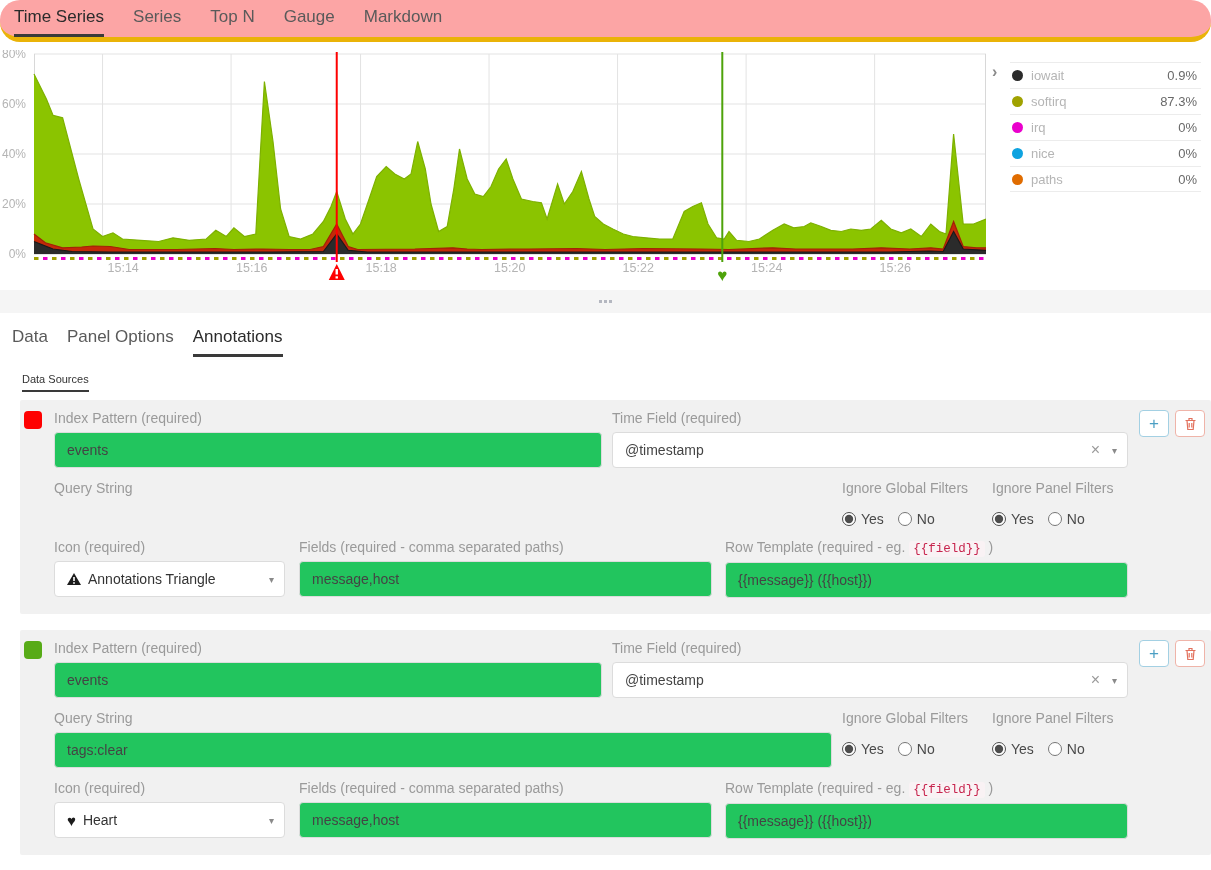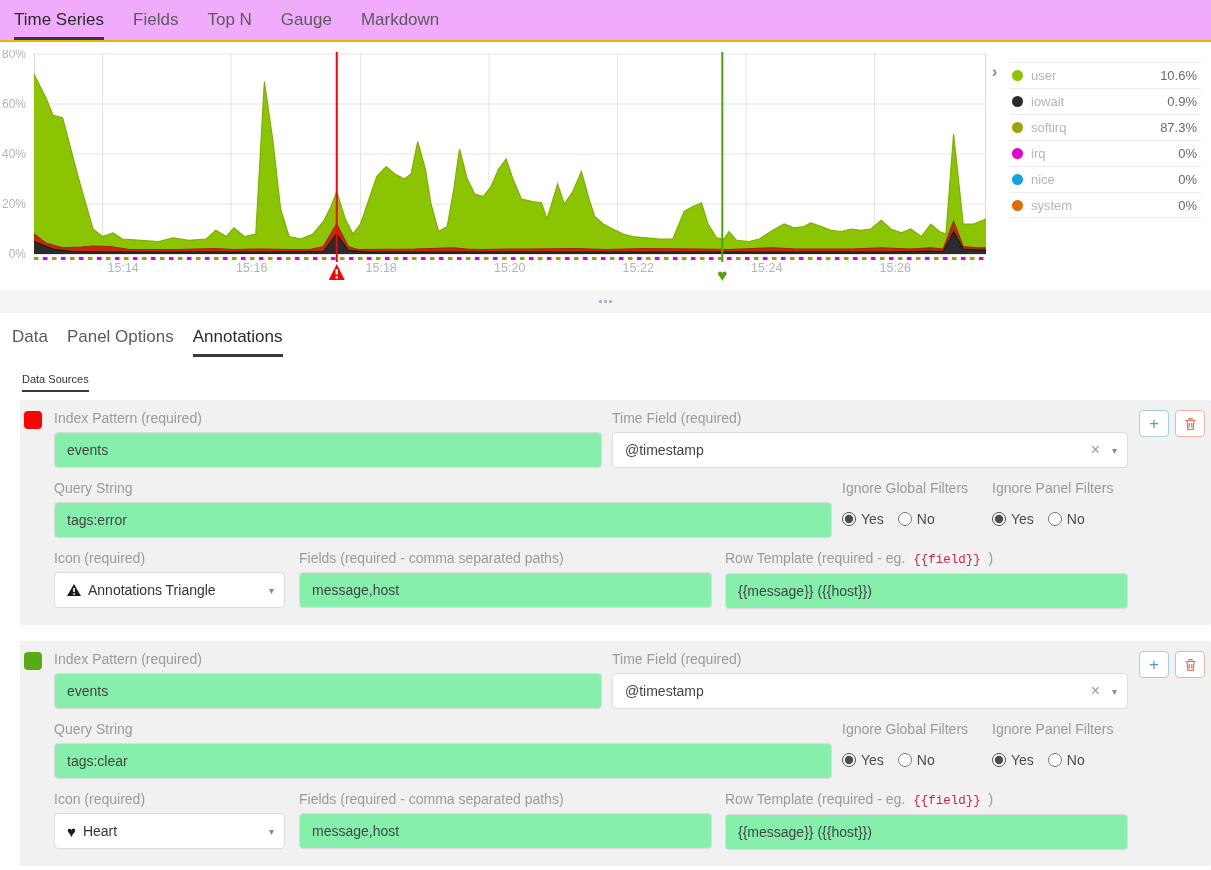--- a/index.html
+++ b/index.html
@@ -4,21 +4,21 @@
 <style>
   * { margin:0; padding:0; box-sizing:border-box; }
   body {
     width:1211px; height:870px; background:#fff; overflow:hidden;
     font-family:"Liberation Sans", sans-serif; color:#555;
   }
   svg { font-family:"Liberation Sans", sans-serif; }
 
   
   .nav-tabs { display:flex; align-items:flex-end; padding:10px 0 0 14px; height:42px;
-              border-bottom:2px solid #eab308; background:#f0abfc; }
+              border-bottom:5px solid #eab308; background:#fca5a5;border-radius:20px; }
   .nav-tab { font-size:17px; color:#5a5a5a; margin-right:29px; padding-bottom:7px;
              border-bottom:3px solid transparent; cursor:pointer; }
   .nav-tab.active { color:#2b2b2b; border-bottom-color:#3a3a3a; }
 
   
   .chart-section { display:flex; padding-top:8px; background:#fff; }
   .chart-svg-wrap { width:986px; }
   .legend { width:225px; position:relative; padding:12px 10px 0 24px; }
   .legend-toggle { position:absolute; left:6px; top:14px; font-size:16px; color:#8a8a8a;
                    cursor:pointer; line-height:1; font-weight:bold; }
@@ -44,21 +44,21 @@
 
   
   .cards { padding:8px 0 0 20px; background:#fff; }
   .card { background:#f1f1f1; border-radius:2px; padding:10px 6px 16px 2px; margin-bottom:16px; }
   .frow { display:flex; align-items:flex-start; }
   .frow + .frow { margin-top:12px; }
   .indent { padding-left:32px; }
   .swatch { width:18px; height:18px; border-radius:4px; margin:1px 12px 0 2px; flex:none; cursor:pointer; }
   .fcol { display:flex; flex-direction:column; }
   .flabel { font-size:14px; color:#9a9a9a; margin-bottom:6px; white-space:nowrap; }
-  .tinput { height:36px; border:1px solid #dcdcdc; border-radius:4px; background:#86efac;
+  .tinput { height:36px; border:1px solid #dcdcdc; border-radius:4px; background:#22c55e;
             font-family:"Liberation Sans",sans-serif; font-size:14px; color:#444; padding:0 12px; outline:none; }
   .code { font-family:"Liberation Mono",monospace; font-size:12.5px; color:#c7254e;
           background:#f9f2f4; border-radius:3px; padding:1px 4px; }
   .combo { display:flex; align-items:center; height:36px; border:1px solid #dcdcdc; border-radius:4px;
            background:#fff; font-size:14px; color:#444; padding:0 10px 0 12px; cursor:pointer; }
   .combo .val { flex:1; }
   .combo .clear { color:#9a9a9a; font-size:16px; margin-right:12px; cursor:pointer; }
   .caret { color:#8a8a8a; font-size:10px; }
   .iconsel { display:flex; align-items:center; gap:7px; height:36px; border:1px solid #dcdcdc;
              border-radius:4px; background:#fff; font-size:14px; color:#333; padding:0 10px 0 12px; cursor:pointer; }
@@ -72,21 +72,21 @@
              display:flex; align-items:center; justify-content:center; cursor:pointer; }
   .radios { margin-top:9px; display:flex; align-items:center; gap:14px; font-size:14px; color:#4a4a4a; }
   .radios label { display:flex; align-items:center; gap:5px; cursor:pointer; }
   input[type=radio] { width:14px; height:14px; accent-color:#4d4d4d; margin:0; }
 </style>
 </head>
 <body>
 
 <div class="nav-tabs">
   <span class="nav-tab active">Time Series</span>
-  <span class="nav-tab">Fields</span>
+  <span class="nav-tab">Series</span>
   <span class="nav-tab">Top N</span>
   <span class="nav-tab">Gauge</span>
   <span class="nav-tab">Markdown</span>
 </div>
 
 <div class="chart-section">
   <div class="chart-svg-wrap">
     <svg id="chart-svg" width="986" height="236" viewBox="-34 0 986 236">
         <line x1="0" y1="204" x2="952" y2="204" stroke="#c9c9c9" stroke-width="1"></line>
         <text x="-8" y="208" text-anchor="end" fill="#b4b4b4" font-size="12px">0%</text>
@@ -230,25 +230,20 @@
         <path d="M294.736,230 L310.736,230 L302.736,214 Z" fill="#fe0000"></path>
         <rect x="301.536" y="219" width="2.4" height="5.5" fill="#fff"></rect>
         <rect x="301.536" y="226.3" width="2.4" height="2.2" fill="#fff"></rect>
         <line x1="688.2959999999999" y1="2" x2="688.2959999999999" y2="212" stroke="#4ea30a" stroke-width="2"></line>
         <text x="688.2959999999999" y="231" text-anchor="middle" fill="#4ea30a" font-size="17px" font-weight="bold">♥</text>
       </svg>
   </div>
   <div class="legend">
     <span class="legend-toggle">›</span>
     <div class="legend-row">
-      <span class="legend-dot" style="background: rgb(139, 196, 0);"></span>
-      <span class="legend-name">user</span>
-      <span class="legend-val">10.6%</span>
-    </div>
-    <div class="legend-row">
       <span class="legend-dot" style="background: rgb(43, 43, 43);"></span>
       <span class="legend-name">iowait</span>
       <span class="legend-val">0.9%</span>
     </div>
     <div class="legend-row">
       <span class="legend-dot" style="background: rgb(160, 162, 0);"></span>
       <span class="legend-name">softirq</span>
       <span class="legend-val">87.3%</span>
     </div>
     <div class="legend-row">
@@ -256,21 +251,21 @@
       <span class="legend-name">irq</span>
       <span class="legend-val">0%</span>
     </div>
     <div class="legend-row">
       <span class="legend-dot" style="background: rgb(14, 163, 224);"></span>
       <span class="legend-name">nice</span>
       <span class="legend-val">0%</span>
     </div>
     <div class="legend-row">
       <span class="legend-dot" style="background: rgb(224, 108, 0);"></span>
-      <span class="legend-name">system</span>
+      <span class="legend-name">paths</span>
       <span class="legend-val">0%</span>
     </div>
   </div>
 </div>
 
 <div class="divider">
   <span class="dots"></span>
 </div>
 
 <div class="panel-tabs">
@@ -304,21 +299,20 @@
         <button class="btn-del">
           <svg width="13" height="14" viewBox="0 0 13 14">
             <path d="M1.5 3.5 H11.5 M5 3.5 V1.5 H8 V3.5 M3 3.5 L3.8 12.5 H9.2 L10 3.5 M5.2 6 V10.5 M7.8 6 V10.5" stroke="#e2705c" stroke-width="1.2" fill="none"></path>
           </svg>
         </button>
       </div>
     </div>
     <div class="frow indent">
       <div class="fcol" style="width:778px;">
         <span class="flabel">Query String</span>
-        <input class="tinput" value="tags:error" style="">
       </div>
       <div class="fcol" style="margin-left:10px; width:142px;">
         <span class="flabel">Ignore Global Filters</span>
         <div class="radios">
           <label>
             <input type="radio" name="b0-igf" checked="" style="">
             <span>Yes</span>
           </label>
           <label>
             <input type="radio" name="b0-igf" style="">

